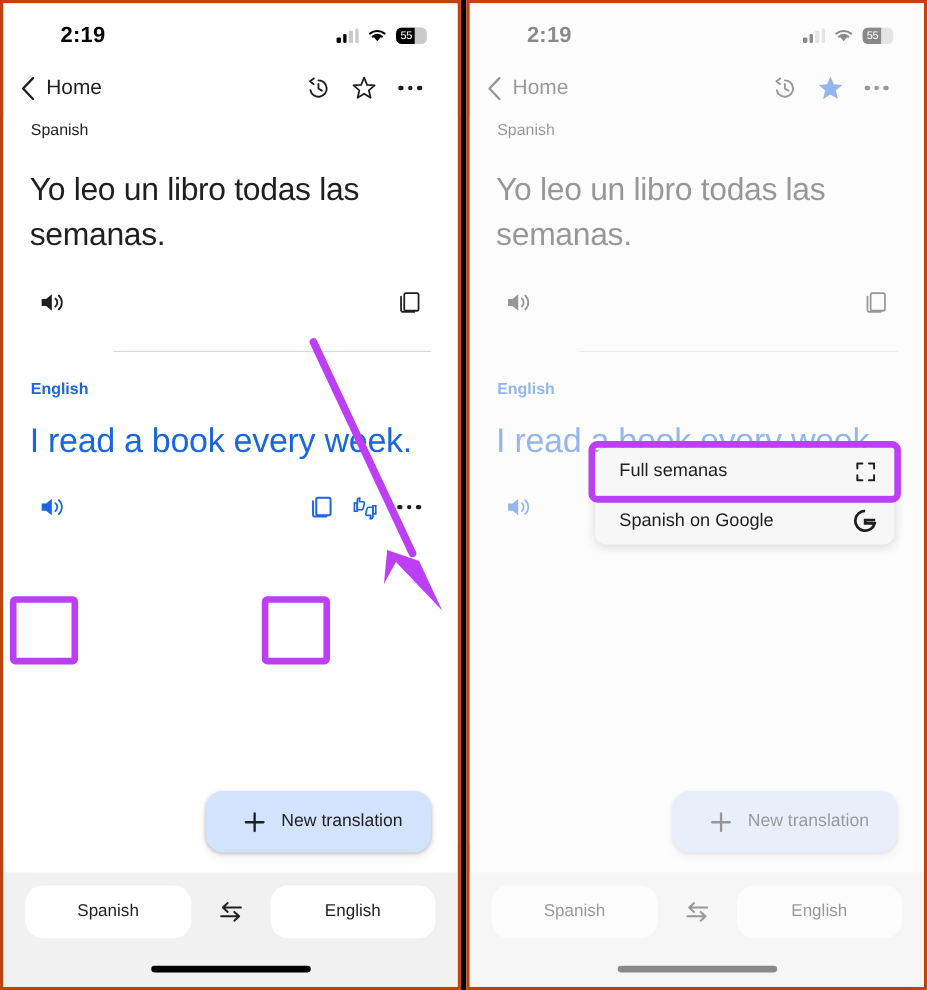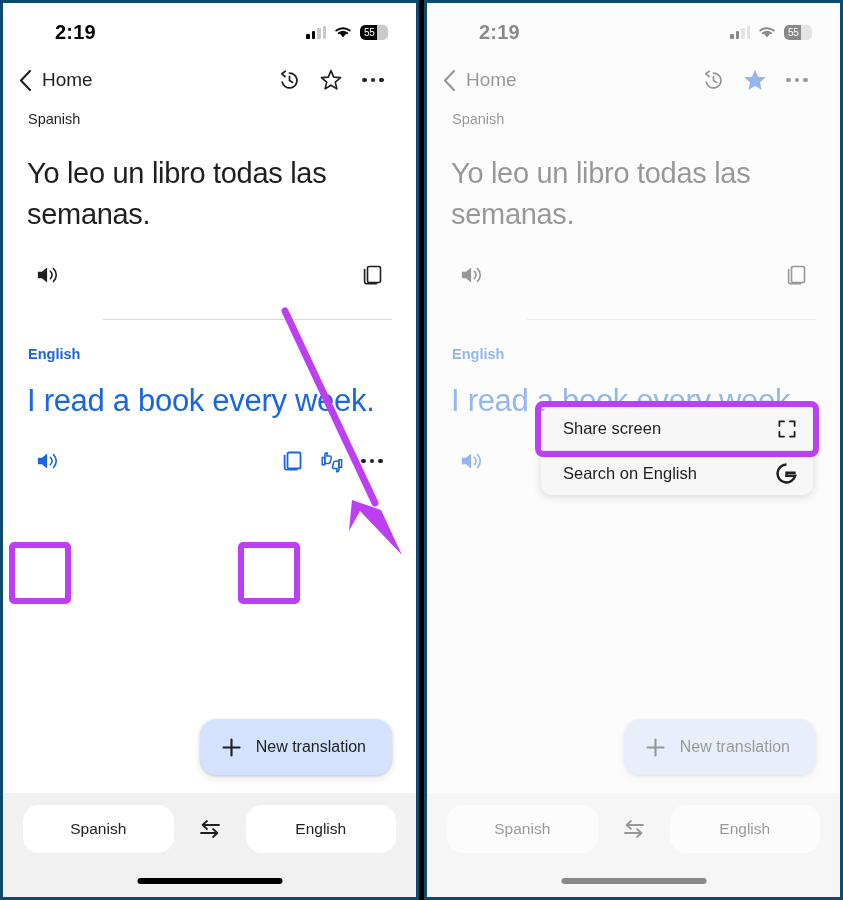--- a/index.html
+++ b/index.html
@@ -15,21 +15,21 @@
     background: #000;
     display: flex;
   }
 
   
   .panel {
     position: relative;
     width: 419px;
     height: 900px;
     background: #ffffff;
-    border: 3px solid #0c4a6e;
+    border: 3px solid #c2410c;
     overflow: hidden;
     flex: 0 0 auto;
   }
   .panel.right { margin-left: 5px; }
 
   .screen {
     position: absolute;
     inset: 0;
     background: #ffffff;
     display: flex;
@@ -179,21 +179,21 @@
     flex: 1 1 auto;
     position: relative;
   }
   .fab {
     position: absolute;
     right: 0; bottom: 18px;
     height: 56px;
     display: flex; align-items: center; gap: 14px;
     background: #d3e3fd;
     border-radius: 16px;
-    padding: 0 26px 0 21px;
+    padding: 0 26px 0 34px;
     box-shadow: 0 1px 3px rgba(0,0,0,0.18), 0 4px 10px rgba(0,0,0,0.08);
     cursor: pointer;
   }
   .fab .txt { font-size: 16px; color: #1f1f1f; }
 
   
   .langbar {
     flex: 0 0 auto;
     height: 104px;
     background: #f1f1f1;
@@ -536,27 +536,27 @@
           </svg>
         </div>
         <div class="langbtn">English</div>
       </div>
       <div class="home-ind"></div>
 
       <div class="scrim"></div>
 
       <div class="menu" style="left:114px; top:404px;">
         <div class="menu-item">
-          <span class="mlabel">Share screen</span>
+          <span class="mlabel">Full semanas</span>
           <svg width="20" height="20" viewBox="0 0 20 20">
             <path d="M2.4 7 V2.4 H7 M13 2.4 H17.6 V7 M17.6 13 V17.6 H13 M7 17.6 H2.4 V13" stroke="#1f1f1f" stroke-width="1.8" fill="none" stroke-linecap="round" stroke-linejoin="round"></path>
           </svg>
         </div>
         <div class="menu-item">
-          <span class="mlabel">Search on English</span>
+          <span class="mlabel">Spanish on Google</span>
           <svg width="21" height="21" viewBox="0 0 22 22">
             <path d="M11 1.6 a9.4 9.4 0 1 0 9.1 11.8 h-9.1 v-3.2 h9.6" fill="none" stroke="#1f1f1f" stroke-width="2.6" stroke-linecap="butt"></path>
           </svg>
         </div>
       </div>
 
       <div class="ring" style="left:108px; top:398px; width:284px; height:56px; border-radius:8px;"></div>
     </div>
   </div>
 

